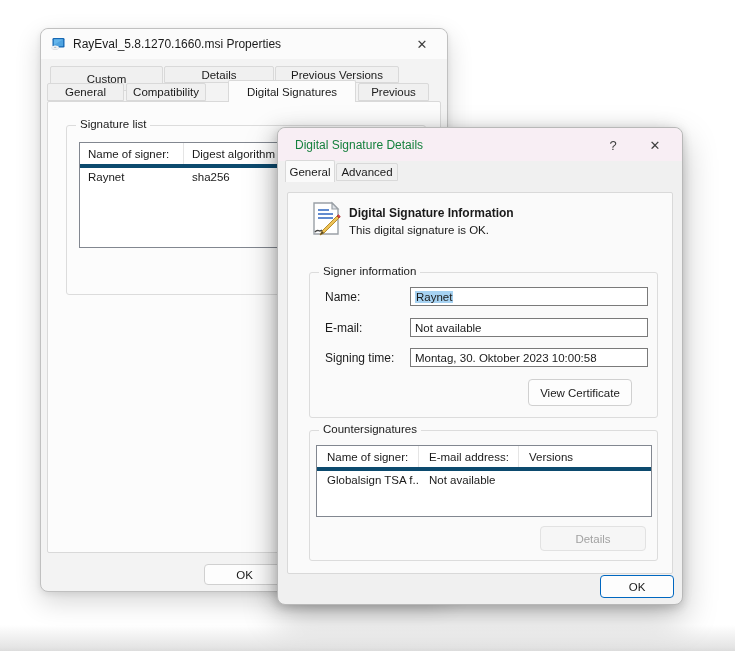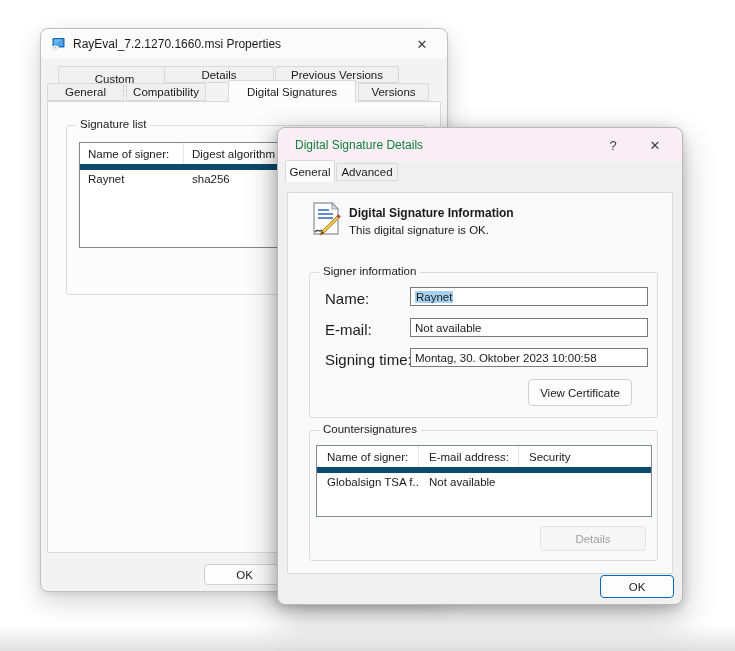--- a/index.html
+++ b/index.html
@@ -52,41 +52,41 @@
     position:absolute;top:-8px;left:9px;padding:0 4px;font-size:11.5px;
     white-space:nowrap;
   }
   .gb-label.pbg{background:#fcfcfc;}
   .gb-label.dbg{background:#fafafa;}
   
   .listview{
     position:absolute;background:#ffffff;border:1px solid #828790;box-sizing:border-box;
     overflow:hidden;
   }
-  .lv-headrow{display:flex;border-bottom:6px solid #0c4a6e;}
+  .lv-headrow{display:flex;border-bottom:4px solid #0c4a6e;}
   .lv-head{
     font-size:11.5px;color:#1a1a1a;box-sizing:border-box;
     padding:5px 0 4px 8px;border-right:1px solid #e5e5e5;
     white-space:nowrap;overflow:hidden;
   }
   .lv-row{display:flex;}
   .lv-cell{
     font-size:11.5px;box-sizing:border-box;padding:3px 0 3px 8px;
     white-space:nowrap;overflow:hidden;
   }
   
   .btn{
     position:absolute;background:#fdfdfd;border:1px solid #d0d0d0;border-radius:4px;
     font-size:11.5px;color:#1a1a1a;display:flex;align-items:center;justify-content:center;
     box-sizing:border-box;cursor:default;font-family:"Liberation Sans",sans-serif;
   }
   .btn.primary{border:1.5px solid #0067c0;}
   .btn.disabled{color:#a2a2a2;background:#f6f6f6;border-color:#e2e2e2;}
   
-  .fieldlabel{position:absolute;font-size:15px;white-space:nowrap;}
+  .fieldlabel{position:absolute;font-size:12px;white-space:nowrap;}
   .field{
     position:absolute;background:#ffffff;border:1px solid #7a7a7a;box-sizing:border-box;
     font-size:11.5px;display:flex;align-items:center;padding-left:4px;white-space:nowrap;
     overflow:hidden;
   }
   .sel{background:#a6d2f2;padding:0 1px;}
 
   
   #dsd-dialog{
     left:277px;top:127px;width:404px;height:476px;
@@ -119,32 +119,32 @@
     <span style="display:flex;">
       <svg width="16" height="16" viewBox="0 0 16 16">
         <rect x="2.5" y="2" width="12" height="9.5" rx="1.2" fill="#1567b3"></rect>
         <rect x="3.8" y="3.2" width="9.4" height="7" rx="0.6" fill="#4fa3e0"></rect>
         <path d="M3.8 3.2 L13.2 3.2 L3.8 9 Z" fill="#6ebcf0" opacity="0.7"></path>
         <ellipse cx="5.2" cy="11.8" rx="3.6" ry="2" fill="#c9ced4"></ellipse>
         <ellipse cx="5.2" cy="11.4" rx="3.6" ry="1.9" fill="#eef1f4"></ellipse>
         <ellipse cx="5.2" cy="11.4" rx="1.2" ry="0.6" fill="#b9bfc6"></ellipse>
       </svg>
     </span>
-    <span class="title txt">RayEval_7.2.1270.1660.msi Properties</span>
+    <span class="title txt">RayEval_5.8.1270.1660.msi Properties</span>
     <button class="caption-btn abs" style="right:14px;top:4px;">✕</button>
   </div>
 
-  <div class="tab back" style="left:9px;top:37px;width:113px;height:25px;margin-left:8px;">Custom</div>
+  <div class="tab back" style="left:9px;top:37px;width:113px;height:25px;">Custom</div>
   <div class="tab back" style="left:123px;top:37px;width:110px;height:17px;">Details</div>
   <div class="tab back" style="left:234px;top:37px;width:124px;height:17px;">Previous Versions</div>
 
   <div class="tab front" style="left:6px;top:54px;width:77px;height:18px;">General</div>
   <div class="tab front" style="left:85px;top:54px;width:80px;height:18px;">Compatibility</div>
   <div class="tab front active" style="left:187px;top:51px;width:128px;height:22px;">Digital Signatures</div>
-  <div class="tab front" style="left:317px;top:54px;width:71px;height:18px;">Versions</div>
+  <div class="tab front" style="left:317px;top:54px;width:71px;height:18px;">Previous</div>
 
   <div class="tabpanel" style="left:6px;top:72px;width:394px;height:452px;">
 
     <div class="groupbox" style="left:18px;top:23px;width:360px;height:170px;">
       <span class="gb-label pbg">Signature list</span>
 
       <div class="listview" style="left:12px;top:16px;width:338px;height:106px;">
         <div class="lv-headrow">
           <div class="lv-head" style="width:104px;">Name of signer:</div>
           <div class="lv-head" style="flex:1;border-right:none;">Digest algorithm</div>
@@ -206,21 +206,21 @@
       <button class="btn" style="left:218px;top:106px;width:104px;height:27px;">View Certificate</button>
     </div>
 
     <div class="groupbox" style="left:21px;top:237px;width:349px;height:131px;">
       <span class="gb-label dbg">Countersignatures</span>
 
       <div class="listview" style="left:6px;top:14px;width:336px;height:72px;">
         <div class="lv-headrow">
           <div class="lv-head" style="width:102px;padding-left:10px;">Name of signer:</div>
           <div class="lv-head" style="width:100px;padding-left:10px;">E-mail address:</div>
-          <div class="lv-head" style="flex:1;border-right:none;padding-left:10px;">Security</div>
+          <div class="lv-head" style="flex:1;border-right:none;padding-left:10px;">Versions</div>
         </div>
         <div class="lv-row">
           <div class="lv-cell" style="width:102px;padding-left:10px;">Globalsign TSA f...</div>
           <div class="lv-cell" style="width:100px;padding-left:10px;">Not available</div>
         </div>
       </div>
 
       <button class="btn disabled" style="left:230px;top:95px;width:106px;height:25px;">Details</button>
     </div>
   </div>

